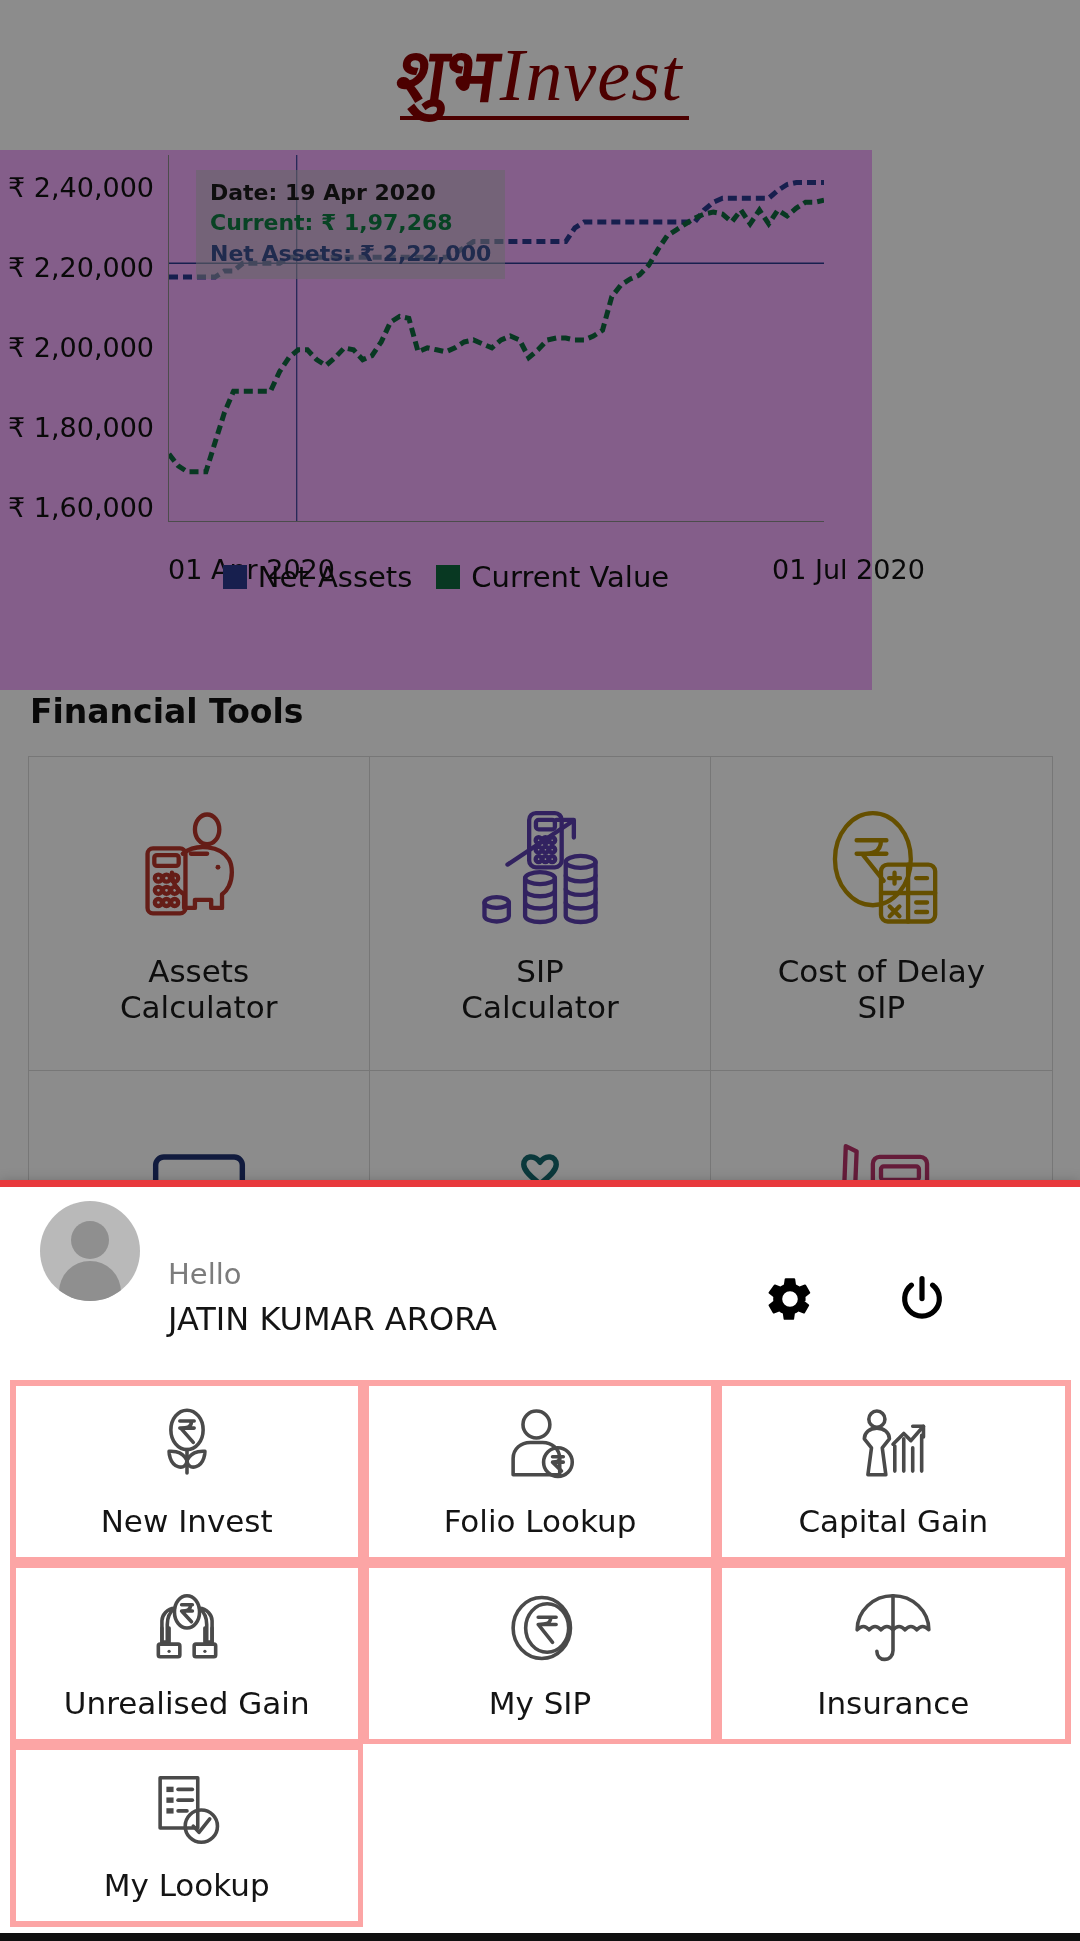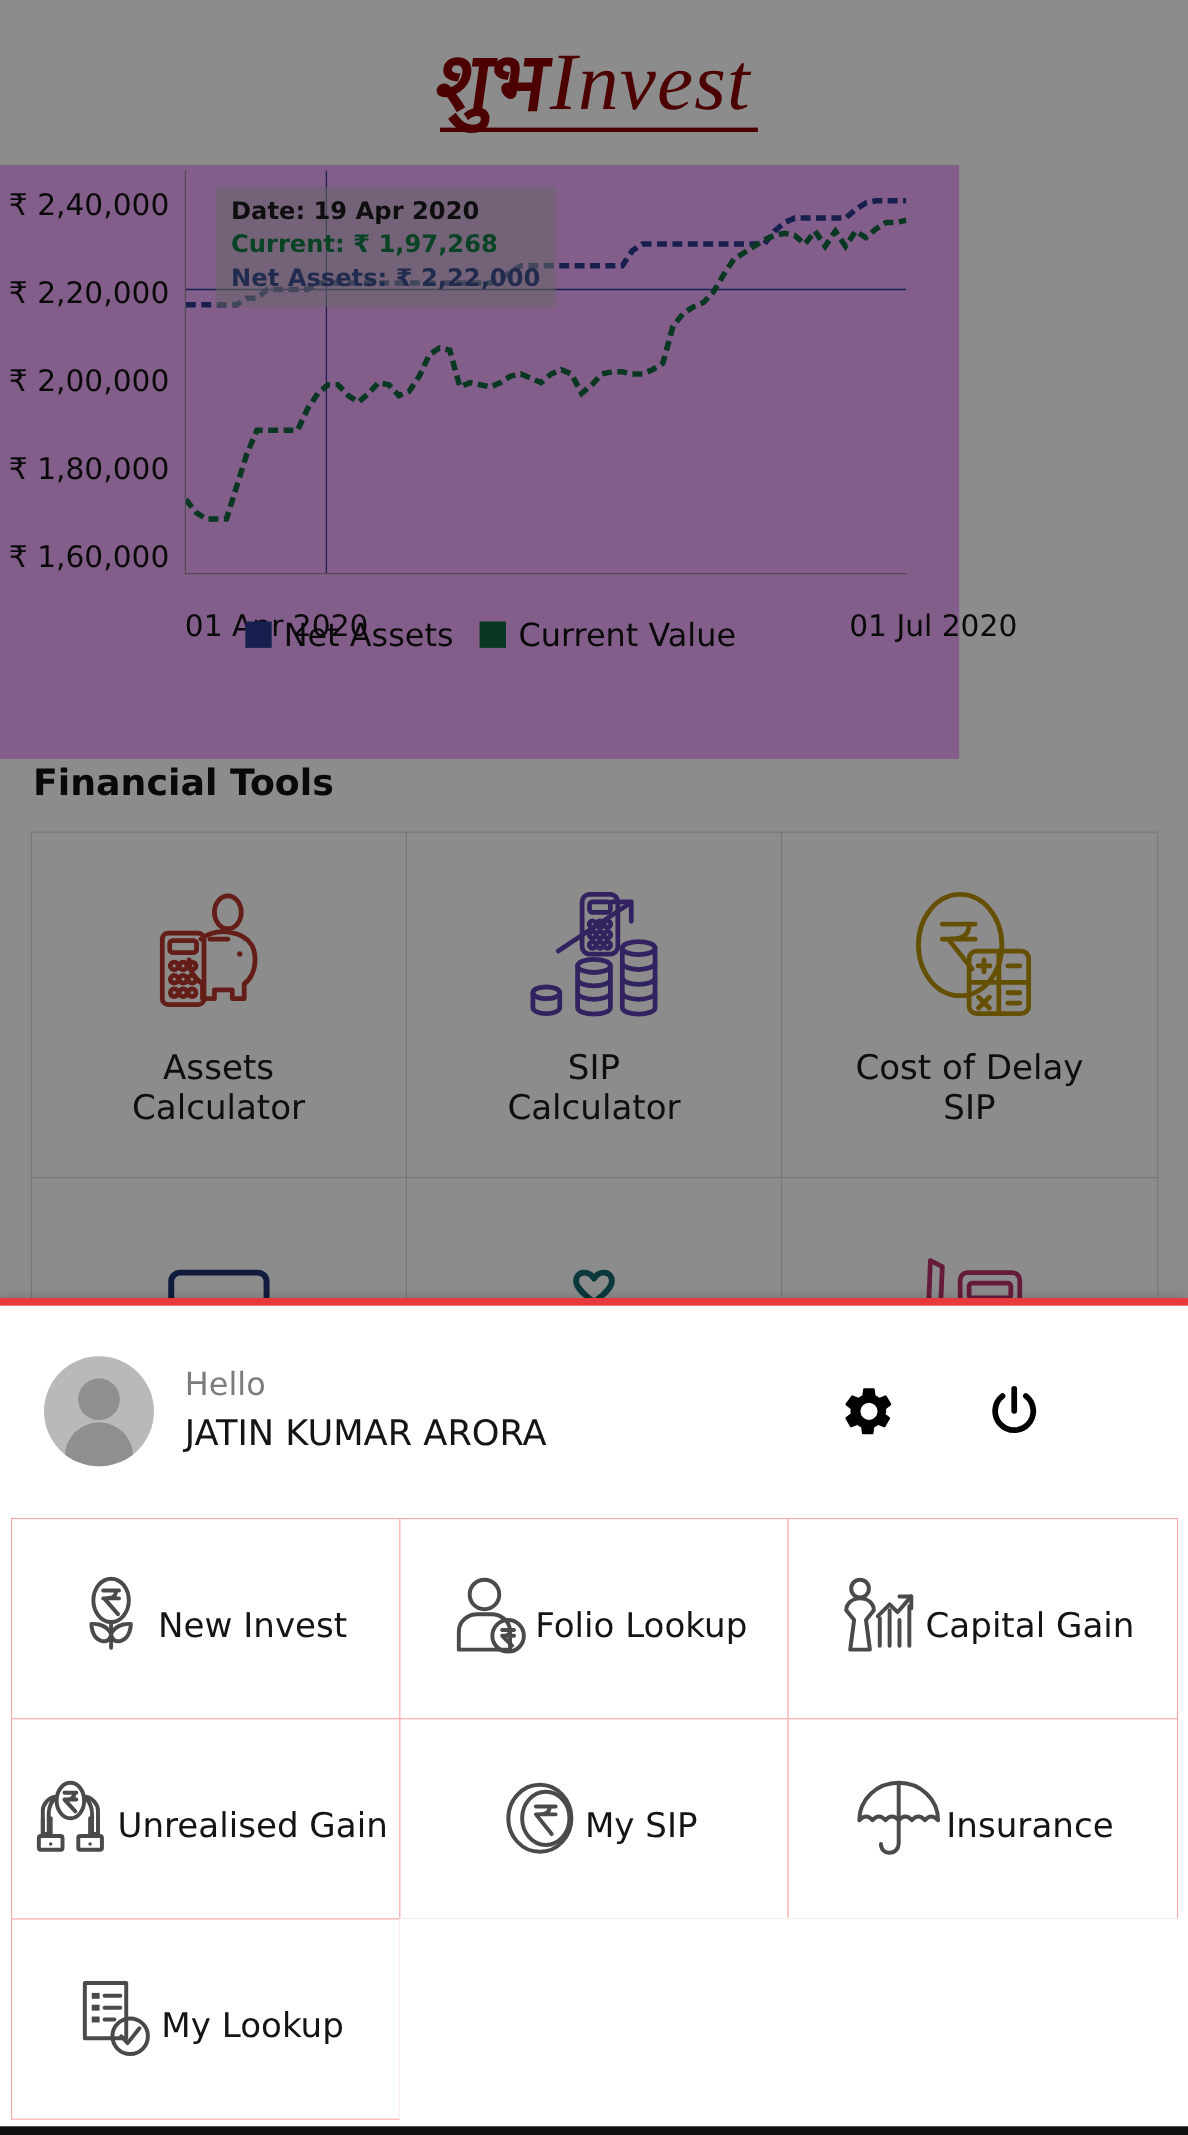--- a/index.html
+++ b/index.html
@@ -104,22 +104,22 @@
   .drawer{
     position:absolute; left:0; top:1185px; width:1080px; height:756px;
     background:#fff; z-index:100;
     box-shadow:0 -3px 12px rgba(0,0,0,.25);
   }
   .drawer-top-rule{
     position:absolute; left:0; top:-5px; width:1080px; height:7px;
     background:#e8393c; z-index:101;
   }
   .drawer-header{
-    position:absolute; left:0; top:0; width:992px; height:195px;
-    display:flex; align-items:center; padding:0 44px 0 40px;
+    position:absolute; left:0; top:16px; width:992px; height:195px;
+    display:flex; padding:0 44px 0 40px;
   }
   .avatar{
     width:100px; height:100px; border-radius:50%;
     background:#b9b9b9; position:relative; overflow:hidden; flex:0 0 auto;
   }
   .avatar .head{
     position:absolute; left:50%; top:20px; transform:translateX(-50%);
     width:38px; height:38px; border-radius:50%; background:#8f8f8f;
   }
   .avatar .body{
@@ -130,22 +130,22 @@
   .greet-hello{ font-size:29px; color:#7c7c7c; font-family:"DejaVu Sans", sans-serif; line-height:1.35; }
   .greet-name{ font-size:32px; color:#141414; font-family:"DejaVu Sans", sans-serif; line-height:1.35; margin-top:4px; }
   .header-actions{ margin-left:auto; display:flex; align-items:center; gap:80px; }
   .hdr-icon{ width:52px; height:52px; cursor:pointer; }
 
   .drawer-grid{
     position:absolute; left:10px; top:195px; width:1060px;
     display:grid; grid-template-columns:repeat(3,1fr);
   }
   .d-cell{
-    height:183px; border:1px solid #fca5a5; margin:-0.5px;
-    display:flex; flex-direction:row; align-items:center; justify-content:center;
+    height:183px; border:6px solid #fca5a5; margin:-0.5px;
+    display:flex; flex-direction:column; align-items:center; justify-content:center;
     background:#fff;
   }
   .d-cell.blank{ border-color:transparent; background:#fff; }
   .d-icon{ width:86px; height:86px; display:block; }
   .d-label{
     margin-top:14px; font-size:31px; color:#141414;
     font-family:"DejaVu Sans", sans-serif; text-align:center;
   }
   .bottom-bar{
     position:absolute; left:0; bottom:0; width:1080px; height:8px; background:#101010; z-index:120;

